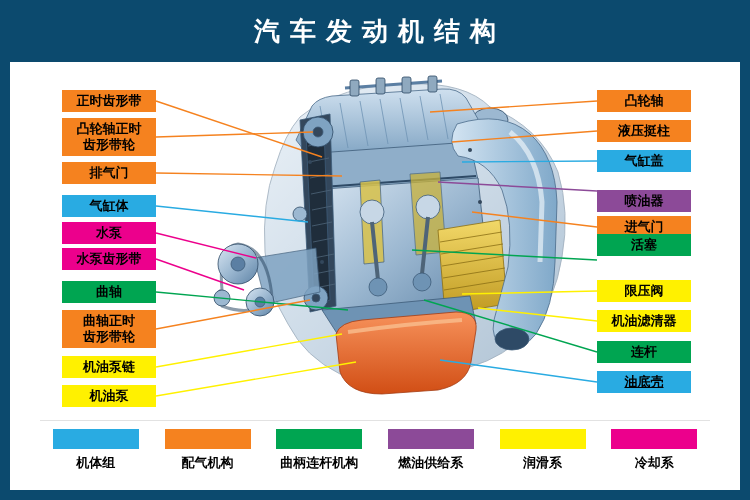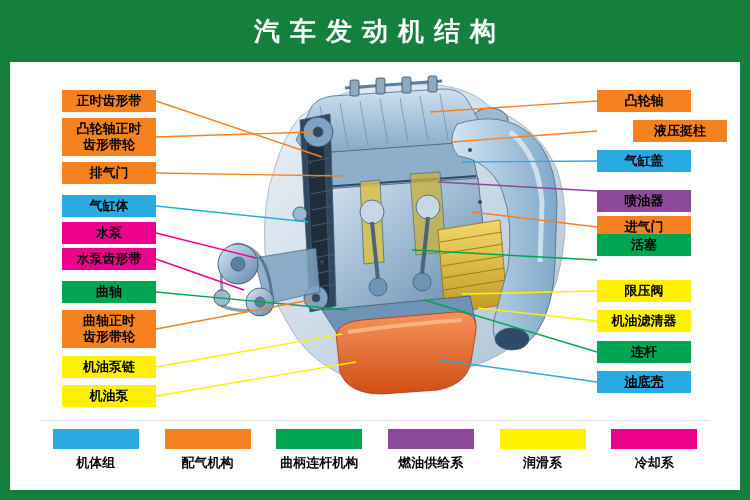--- a/index.html
+++ b/index.html
@@ -1,17 +1,17 @@
 <!DOCTYPE html>
 <html><head>
 <meta charset="utf-8">
 <style>
   * { margin:0; padding:0; box-sizing:border-box; }
   html,body { width:750px; height:500px; font-family:"Liberation Sans", sans-serif; }
-  .poster { position:relative; width:750px; height:500px; background:#15803d; overflow:hidden; }
+  .poster { position:relative; width:750px; height:500px; background:#0c4a6e; overflow:hidden; }
   .title { position:absolute; top:0; left:0; right:0; height:62px; display:flex; align-items:center; justify-content:center;
            color:#ffffff; font-size:26px; font-weight:bold; letter-spacing:10px; text-indent:10px; }
   .content { position:absolute; left:10px; top:62px; width:730px; height:428px; background:#ffffff; }
   .engine-svg { position:absolute; left:0; top:0; width:730px; height:428px; }
   .label { position:absolute; width:94px; display:flex; flex-direction:column; align-items:center; justify-content:center;
            font-weight:bold; font-size:13px; color:#000; text-align:center; line-height:16px; }
   .label.h1 { height:22px; }
   .label.h2 { height:38px; }
   .left  { left:52px; }
   .right { left:587px; }
@@ -183,21 +183,21 @@
     <div class="label left h1" style="top: 294px; background-color: rgb(255, 241, 0); text-align: center;">
         <span class="ln">机油泵链</span>
       </div>
     <div class="label left h1" style="top: 323px; background-color: rgb(255, 241, 0);">
         <span class="ln">机油泵</span>
       </div>
 
     <div class="label right h1" style="top: 28px; background-color: rgb(245, 130, 31); text-align: right;">
         <span class="ln">凸轮轴</span>
       </div>
-    <div class="label right h1" style="top: 58px; background-color: rgb(245, 130, 31); margin-left: 36px;">
+    <div class="label right h1" style="top: 58px; background-color: rgb(245, 130, 31);">
         <span class="ln">液压挺柱</span>
       </div>
     <div class="label right h1" style="top: 88px; background-color: rgb(41, 171, 226);">
         <span class="ln">气缸盖</span>
       </div>
     <div class="label right h1" style="top: 128px; background-color: rgb(140, 74, 152);">
         <span class="ln">喷油器</span>
       </div>
     <div class="label right h1" style="top: 154px; background-color: rgb(245, 130, 31);">
         <span class="ln">进气门</span>

